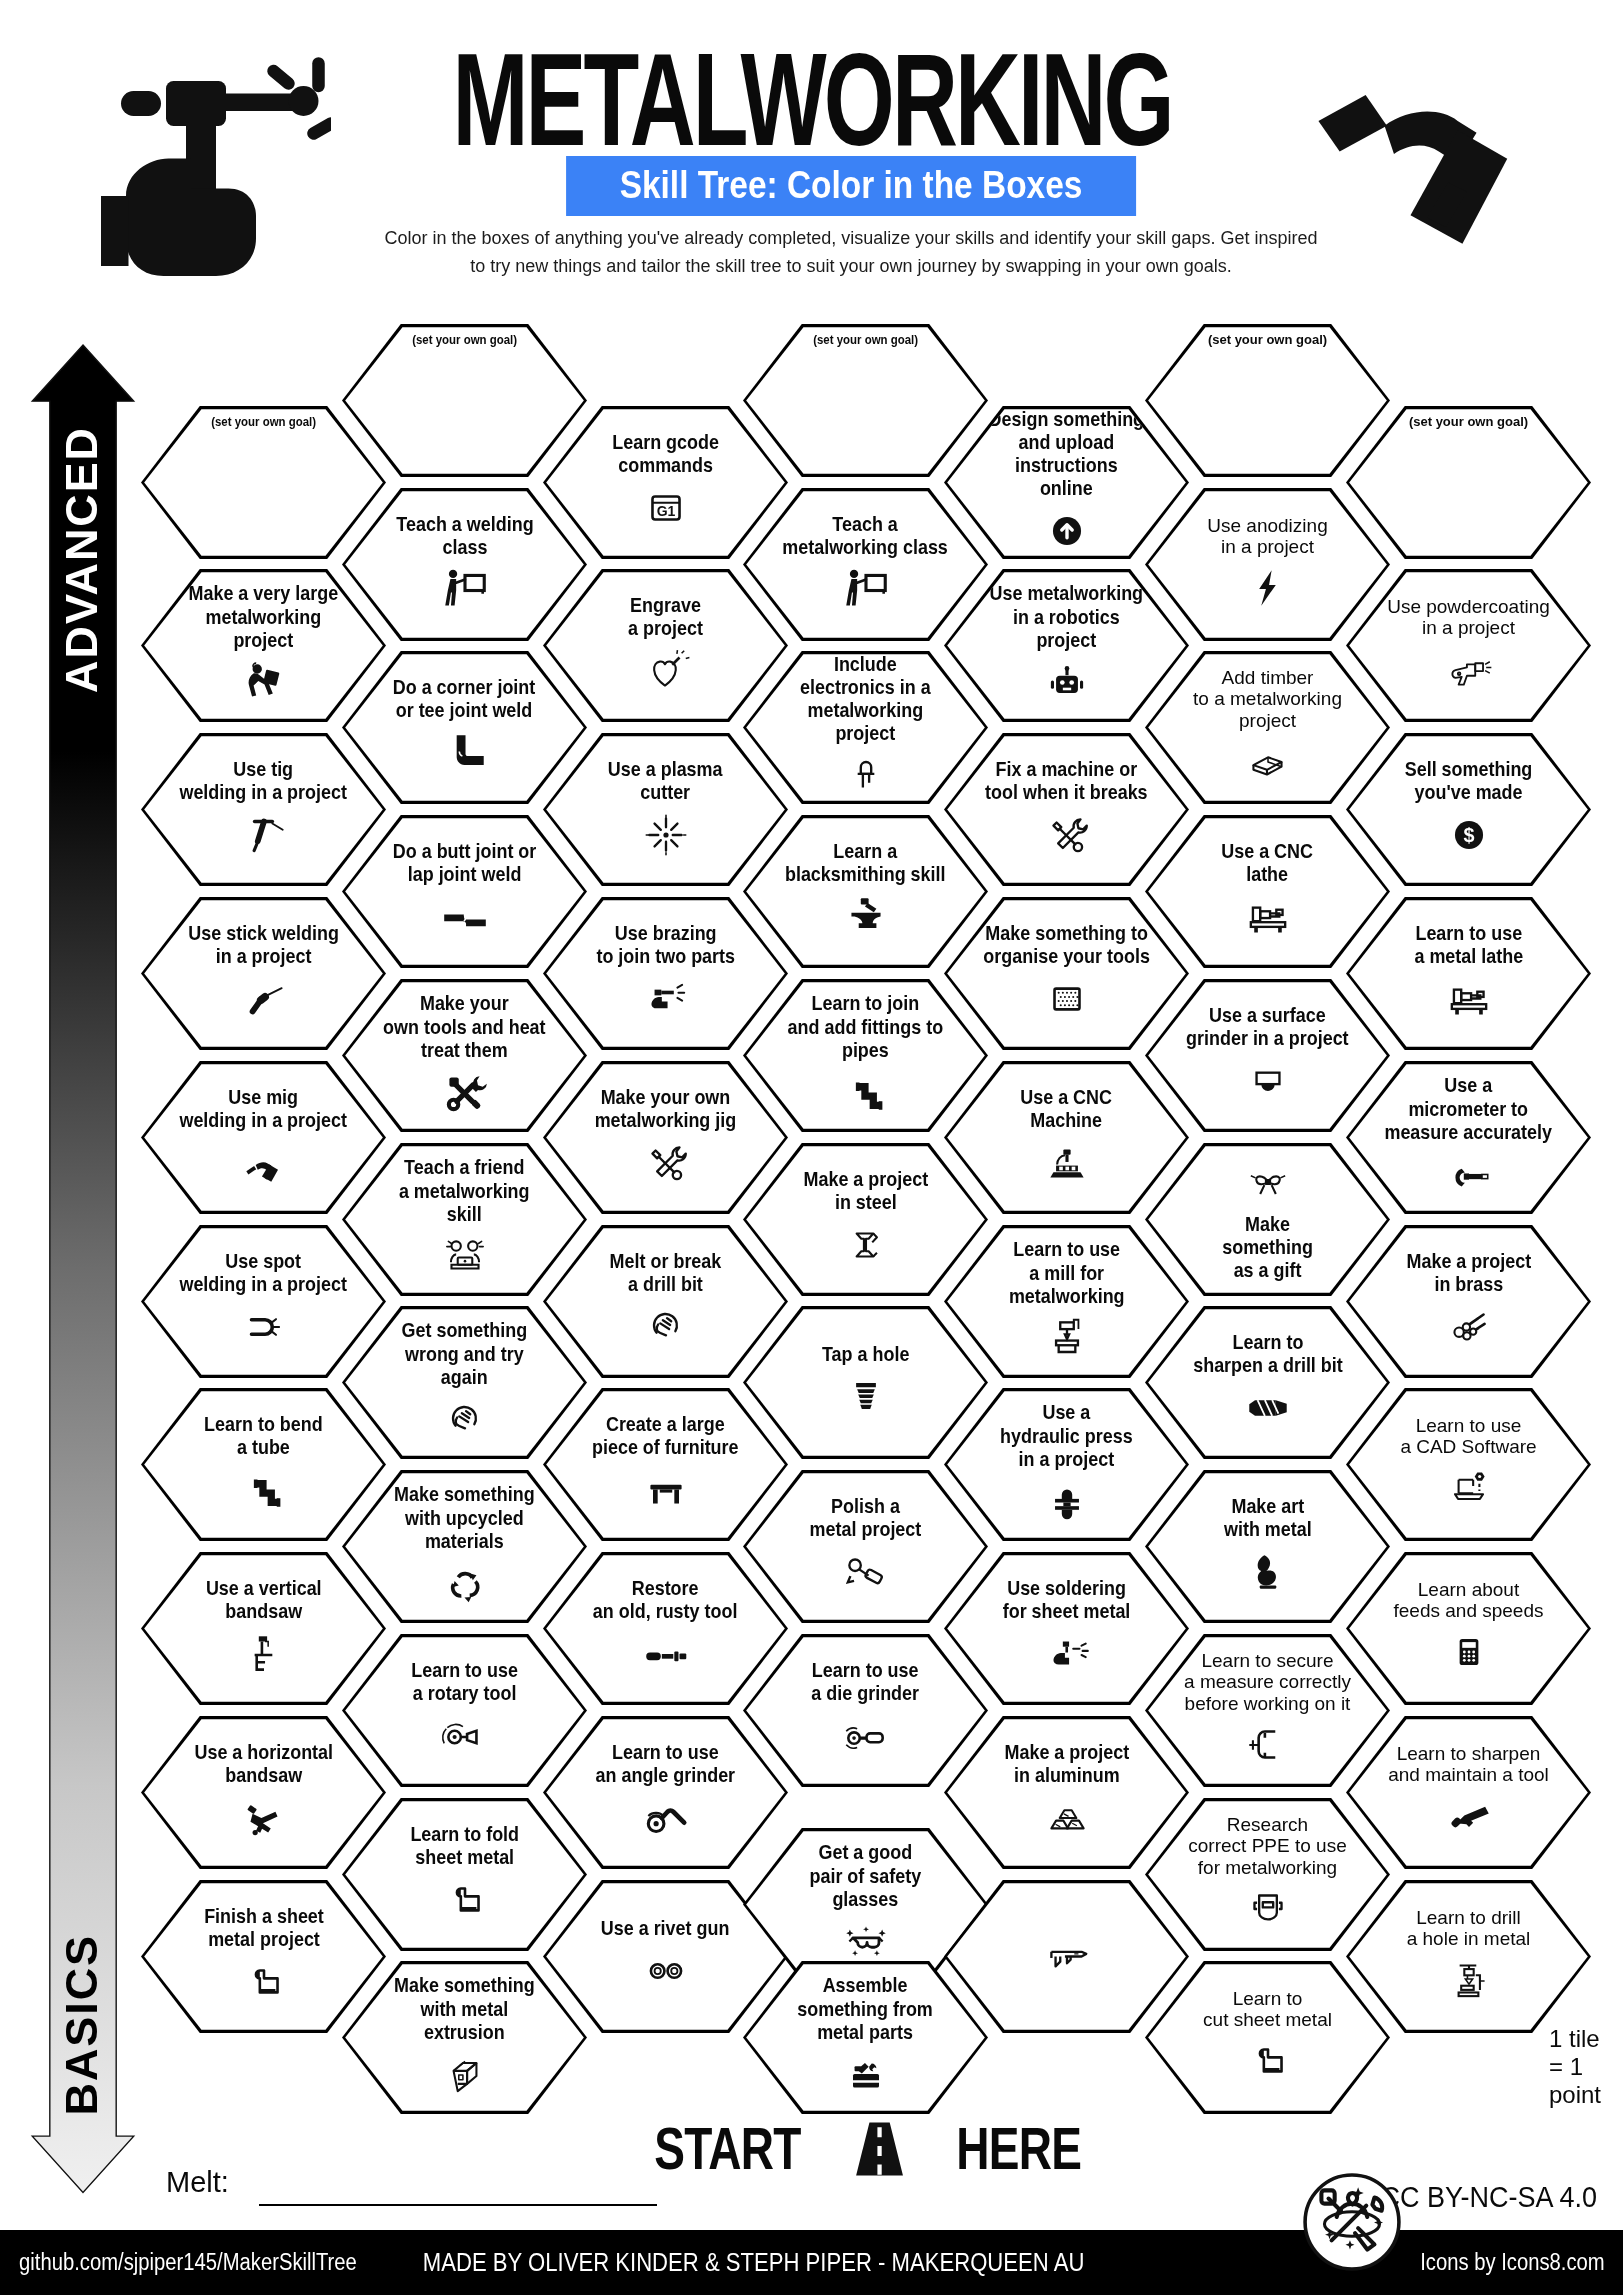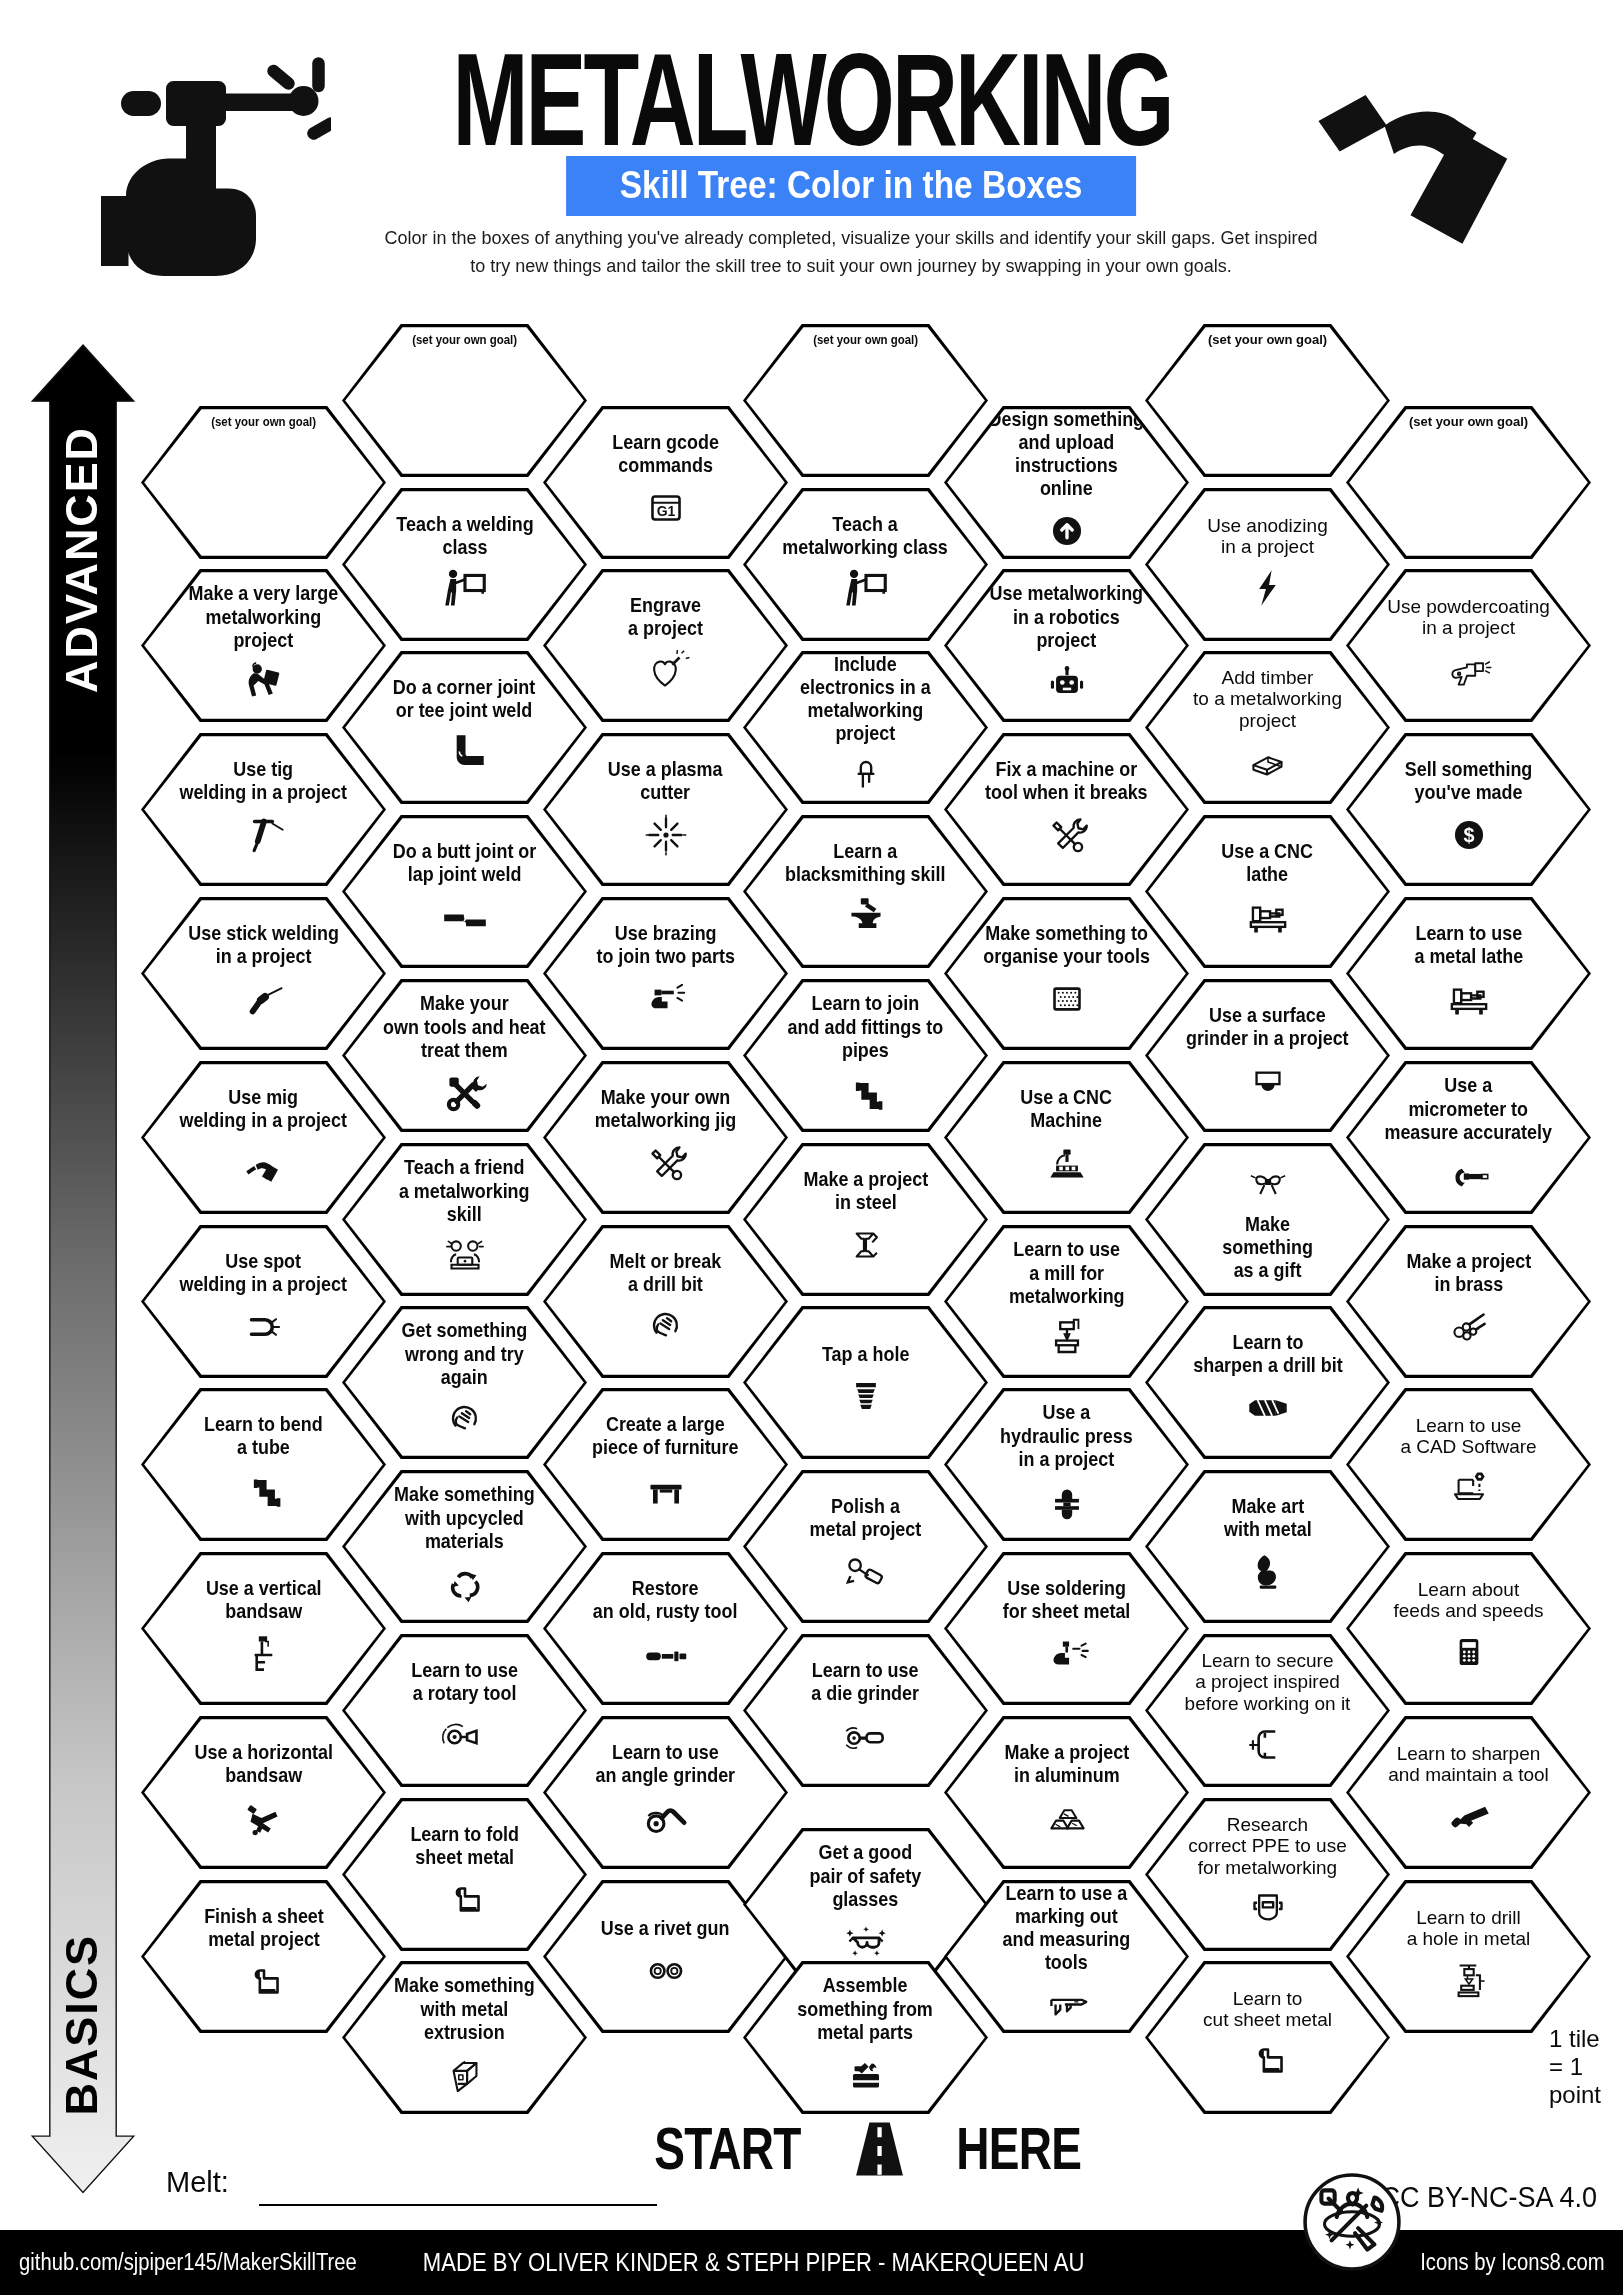--- a/index.html
+++ b/index.html
@@ -923,23 +923,20 @@
                   <path d="M50 70l9-15h14l9 15z"></path>
                   <path d="M44 42l9 5M28 62l9 5M60 60l9 5" stroke-width="2.5"></path>
                 </g>
               </svg></span>
           </div>
         </div>
       </div>
       <div class="hex" style="left: 944px; top: 1880px;">
         <div class="hex-in">
           <div class="hex-content">
-            <div class="hex-label"><span class="cond">Learn to use a
-marking out
-and measuring tools</span></div>
             <span class="hex-icon"><svg viewBox="0 0 100 100" xmlns="http://www.w3.org/2000/svg">
                 <g stroke="#111" stroke-width="4.5" fill="none" stroke-linejoin="round">
                   <path d="M20 40h58l9 4-9 5H46"></path>
                   <path d="M28 49v19l9-9V49"></path>
                   <path d="M50 49v13l7-7v-6"></path>
                   <path d="M20 40v12"></path>
                   <path d="M64 44h8" stroke-width="2.5"></path>
                 </g>
               </svg></span>
           </div>
@@ -1054,21 +1051,21 @@
                 <path d="M43 18c17 9 11 23 4 30 11-3 20 3 18 14-2 12-17 17-27 12-9-5-11-19-1-26-10-3-10-21 6-30z" fill="#111"></path>
                 <rect x="34" y="76" width="32" height="6" rx="2" fill="#111"></rect>
               </svg></span>
           </div>
         </div>
       </div>
       <div class="hex alt" style="left: 1145px; top: 1634px;">
         <div class="hex-in">
           <div class="hex-content alt">
             <div class="hex-label"><span class="cond">Learn to secure
-a project inspired
+a measure correctly
 before working on it</span></div>
             <span class="hex-icon"><svg viewBox="0 0 100 100" xmlns="http://www.w3.org/2000/svg">
                 <g stroke="#111" stroke-width="5" fill="none" stroke-linejoin="round">
                   <path d="M64 24H44a12 12 0 0 0-12 12v26a12 12 0 0 0 12 12h20"></path>
                   <path d="M44 36v-9M44 74v-9"></path>
                   <path d="M32 50H14M21 41v18" stroke-width="4"></path>
                 </g>
               </svg></span>
           </div>
         </div>

